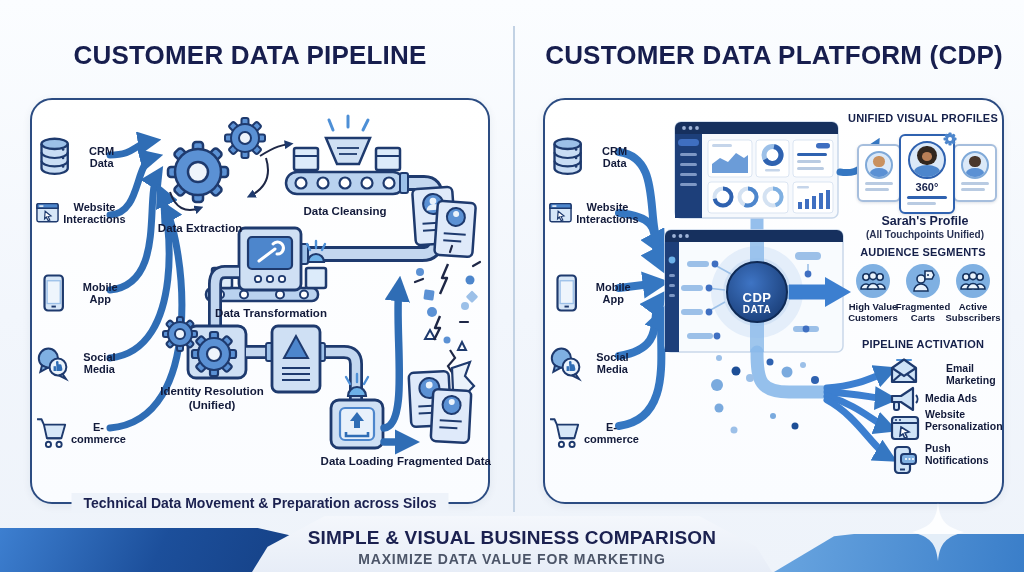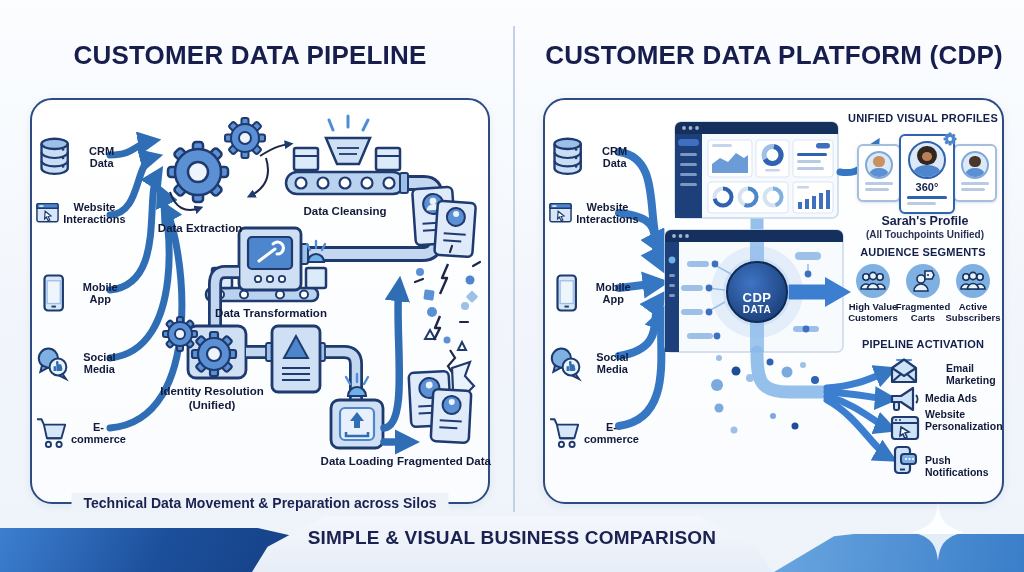--- a/index.html
+++ b/index.html
@@ -657,26 +657,27 @@
       </svg>
     </div>
     <div class="seg-label" style="left:296px;top:202px;">High Value Customers</div>
     <div class="seg-label" style="left:346px;top:202px;">Fragmented Carts</div>
     <div class="seg-label" style="left:396px;top:202px;">Active Subscribers</div>
 
     <div class="heading" style="left:378px;top:238px;">PIPELINE ACTIVATION</div>
     <div class="act-label" style="left:373px;top:262px;margin-left:28px;">Email Marketing</div>
     <div class="act-label" style="left:380px;top:292px;">Media Ads</div>
     <div class="act-label" style="left:380px;top:308px;">Website Personalization</div>
-    <div class="act-label" style="left:380px;top:354px;">Push Notifications</div>
+    <div class="act-label" style="left:380px;top:342px;">Push Notifications</div>
 
   </div>
 
   <div id="corner-left"></div>
   <div id="corner-right"></div>
   <svg id="sparkle" width="52" height="60" viewBox="0 0 52 60">
     <path d="M26,0 C28,18 34,24 52,29 C34,34 28,40 26,58 C24,40 18,34 0,29 C18,24 24,18 26,0 Z" fill="#ffffff" opacity="0.85"></path>
   </svg>
   <div id="banner">
     <div class="t">SIMPLE &amp; VISUAL BUSINESS COMPARISON</div>
+    <div class="s">MAXIMIZE DATA VALUE FOR MARKETING</div>
   </div>
 
 </div>
 
 </body></html>

